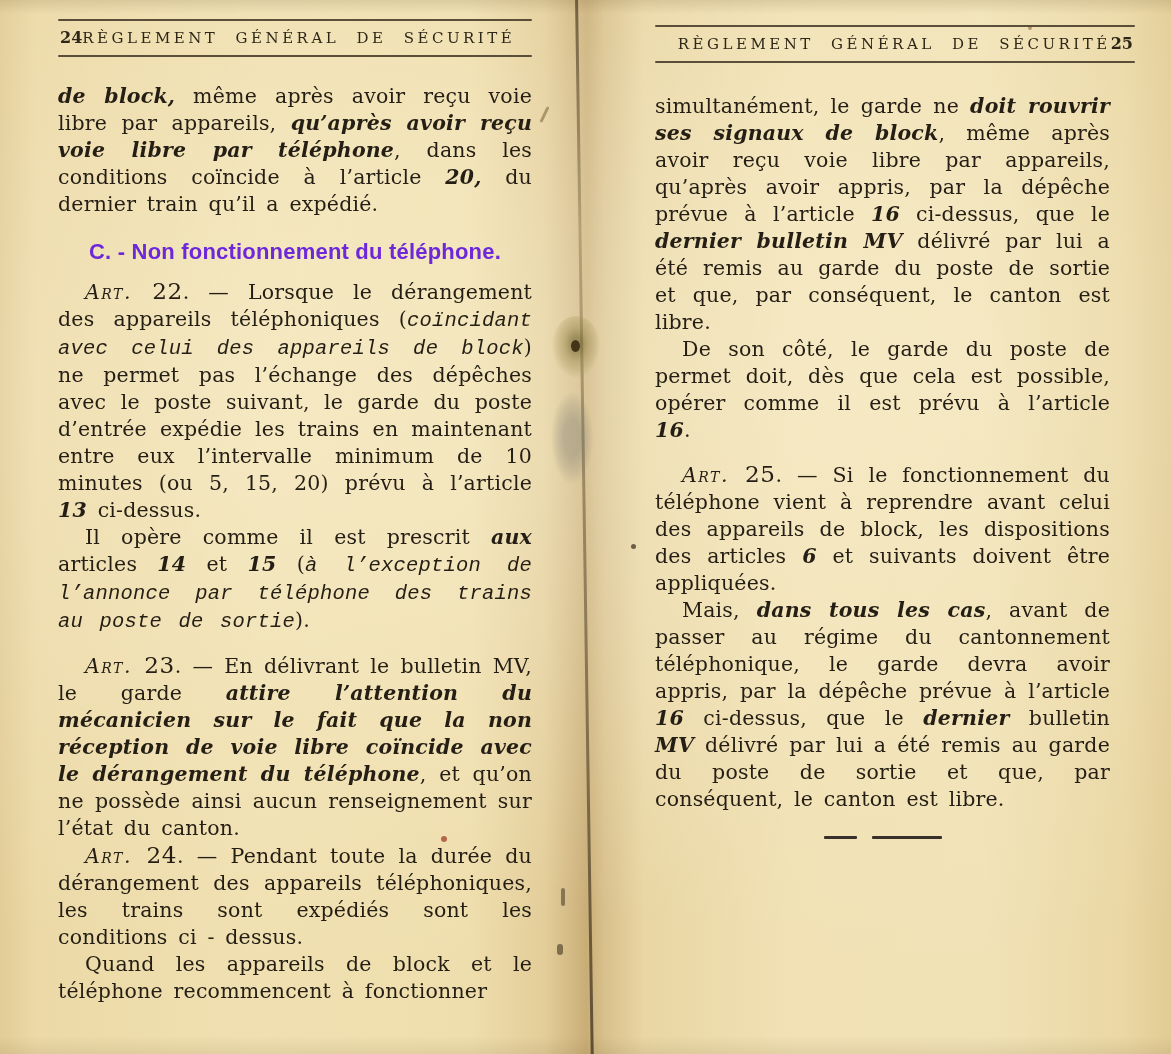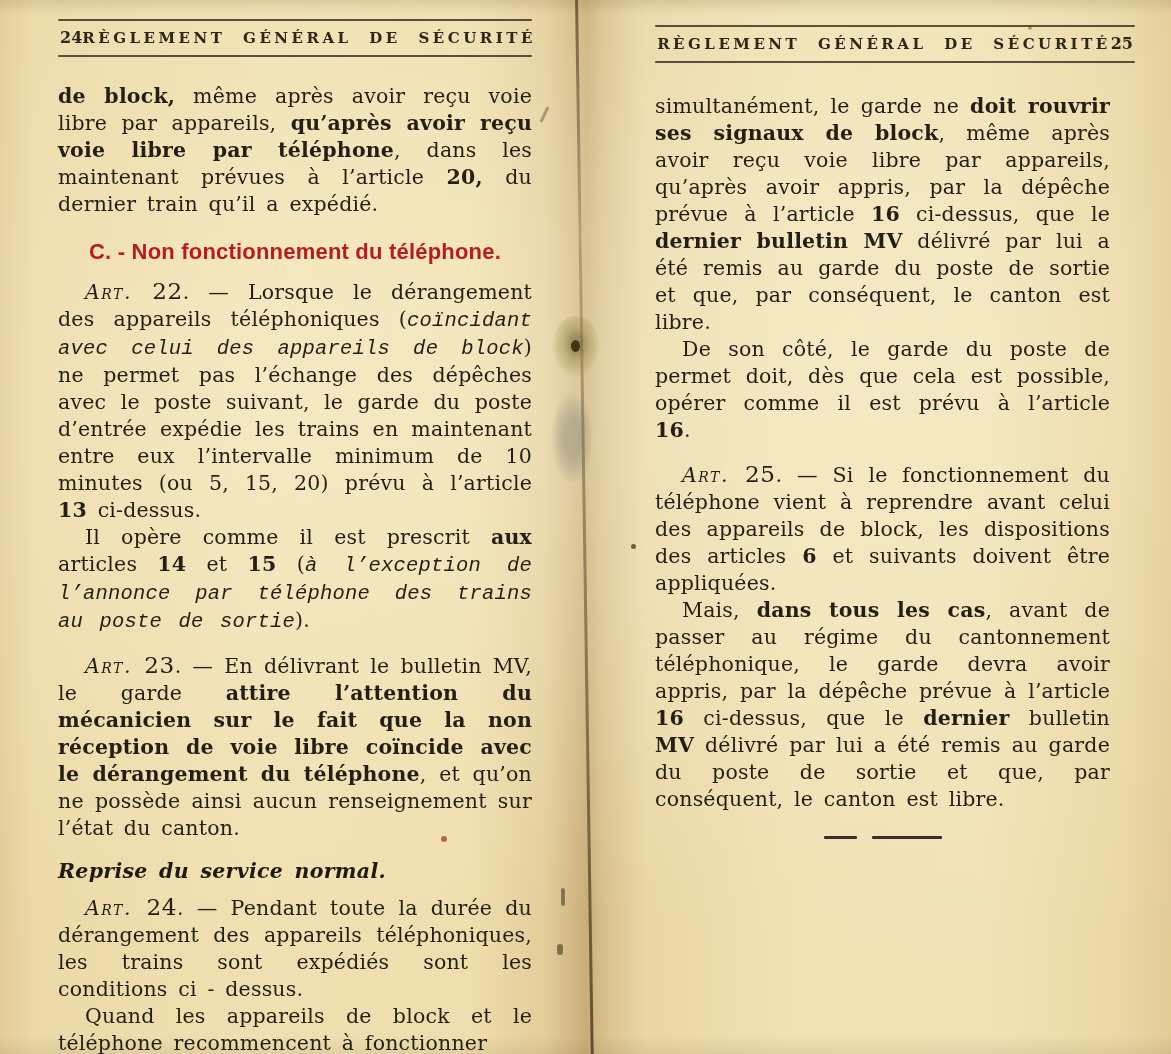--- a/index.html
+++ b/index.html
@@ -54,46 +54,46 @@
   .page{position:absolute;top:9px;height:100%;overflow:hidden;}
   .page-left{left:0;width:585px;}
   .page-right{left:585px;width:586px;}
 
   .running-head{color:#2e2718;}
   .page-left .running-head{margin:10px 53px 0 58px;}
   .page-right .running-head{margin:16px 36px 0 70px;}
   .rule{height:2px;background:#453a29;opacity:.88;border-radius:1px;}
   .head-row{display:flex;align-items:baseline;padding:7px 2px 8px;}
   .head-title{
-    flex:1;text-align:center;font-weight:700;font-size:15px;
+    flex:1;text-align:center;font-weight:400;font-size:15px;
     letter-spacing:3.5px;word-spacing:9px;white-space:nowrap;
   }
   .pagenum{font-weight:700;font-size:16px;width:36px;}
   .pagenum.right{text-align:right;}
 
   .page-body{color:#241e14;}
   .page-left .page-body{margin:26px 53px 0 58px;}
   .page-right .page-body{margin:30px 61px 0 70px;}
 
   .para{
     margin:0;font-size:20.5px;line-height:27px;text-align:justify;
     word-spacing:4px;letter-spacing:.2px;
   }
   .para.indent{text-indent:27px;}
   .gap-before{margin-top:17px;}
 
   .seg-n{}
-  .seg-b{font-weight:700;}
+  .seg-b{font-weight:700;font-style:italic;}
   .seg-i{font-style:italic;font-family:Liberation Mono, monospace;}
   .seg-sc{font-variant:small-caps;letter-spacing:1.5px;font-style:italic;}
   .seg-num{font-weight:400;font-size:1.13em;letter-spacing:.5px;}
 
   .section-heading{
     font-family:"Liberation Sans", sans-serif;
-    font-size:22px;font-weight:700;text-align:center;color:#b91c1c;
+    font-size:22px;font-weight:700;text-align:center;color:#6d28d9;
     margin:21px 0 13px;letter-spacing:.2px;
   }
   .sub-heading{
     font-size:20.5px;font-weight:700;font-style:italic;color:#1f1a10;
     margin:17px 0 11px;letter-spacing:.3px;word-spacing:4px;
   }
 
   .end-divider{position:absolute;left:70px;right:61px;top:818px;text-align:center;}
   .dash{display:inline-block;height:3px;background:#38302a;vertical-align:middle;border-radius:1px;}
   .dash-short{width:33px;margin-right:15px;}
@@ -118,26 +118,25 @@
   <header class="running-head">
     <div class="rule"></div>
     <div class="head-row">
       <span class="pagenum">24</span>
       <span class="head-title">RÈGLEMENT GÉNÉRAL DE SÉCURITÉ</span>
       <span class="pagenum"></span>
     </div>
     <div class="rule"></div>
   </header>
   <div class="page-body">
-      <p class="para"><span class="seg-b">de block,</span><span class="seg-n"> même après avoir reçu voie libre par appareils, </span><span class="seg-b">qu’après avoir reçu voie libre par téléphone</span><span class="seg-n">, dans les maintenant prévues à l’article </span><span class="seg-b">20,</span><span class="seg-n"> du dernier train qu’il a expédié.</span></p>
+      <p class="para"><span class="seg-b">de block,</span><span class="seg-n"> même après avoir reçu voie libre par appareils, </span><span class="seg-b">qu’après avoir reçu voie libre par téléphone</span><span class="seg-n">, dans les conditions coïncide à l’article </span><span class="seg-b">20,</span><span class="seg-n"> du dernier train qu’il a expédié.</span></p>
       <h2 class="section-heading">C. - Non fonctionnement du téléphone.</h2>
       <p class="para indent"><span class="seg-sc">Art. </span><span class="seg-num">22</span><span class="seg-n">. — Lorsque le dérangement des appareils téléphoniques (</span><span class="seg-i">coïncidant avec celui des appareils de block</span><span class="seg-n">) ne permet pas l’échange des dépêches avec le poste suivant, le garde du poste d’entrée expédie les trains en maintenant entre eux l’intervalle minimum de 10 minutes (ou 5, 15, 20) prévu à l’article </span><span class="seg-b">13</span><span class="seg-n"> ci-dessus.</span></p>
       <p class="para indent"><span class="seg-n">Il opère comme il est prescrit </span><span class="seg-b">aux</span><span class="seg-n"> articles </span><span class="seg-b">14</span><span class="seg-n"> et </span><span class="seg-b">15</span><span class="seg-n"> (</span><span class="seg-i">à l’exception de l’annonce par téléphone des trains au poste de sortie</span><span class="seg-n">).</span></p>
       <p class="para indent gap-before"><span class="seg-sc">Art. </span><span class="seg-num">23</span><span class="seg-n">. — En délivrant le bulletin MV, le garde </span><span class="seg-b">attire l’attention du mécanicien sur le fait que la non réception de voie libre coïncide avec le dérangement du téléphone</span><span class="seg-n">, et qu’on ne possède ainsi aucun renseignement sur l’état du canton.</span></p>
-      <h3 class="sub-heading">Reprise du service normal.</h3>
       <p class="para indent"><span class="seg-sc">Art. </span><span class="seg-num">24</span><span class="seg-n">. — Pendant toute la durée du dérangement des appareils téléphoniques, les trains sont expédiés sont les conditions ci - dessus.</span></p>
       <p class="para indent"><span class="seg-n">Quand les appareils de block et le téléphone recommencent à fonctionner</span></p>
     </div>
 </section>
 
 <section class="page page-right">
   <header class="running-head">
     <div class="rule"></div>
     <div class="head-row">
       <span class="pagenum"></span>

